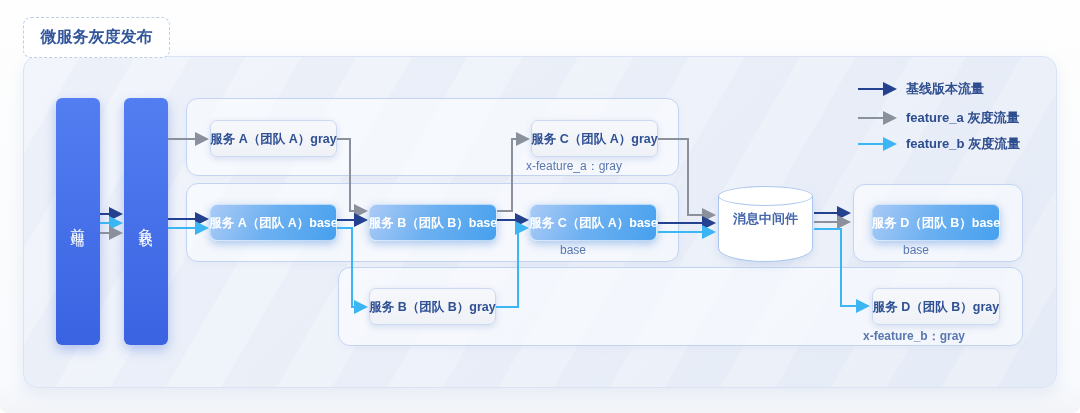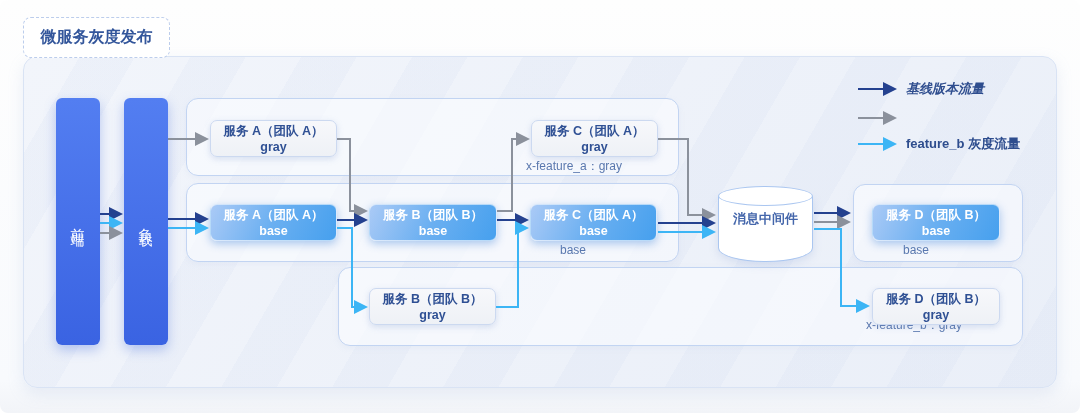--- a/index.html
+++ b/index.html
@@ -40,21 +40,21 @@
     position:absolute; border:1px solid #c2d4f2; border-radius:12px;
     background:rgba(250,252,255,0.62); z-index:1;
     box-shadow:0 2px 6px rgba(160,180,220,0.10);
   }
   .lane.c1 { left:186px; top:98px;  width:493px; height:78px; }
   .lane.c2 { left:186px; top:183px; width:493px; height:79px; }
   .lane.c3 { left:338px; top:267px; width:685px; height:79px; }
   .lane.c4 { left:853px; top:184px; width:170px; height:78px; }
   .node {
     position:absolute; width:127px; height:37px; border-radius:7px;
-    display:flex; flex-direction:column; align-items:center; justify-content:center;
+    display:flex; flex-direction:row; align-items:center; justify-content:center;
     font-size:12.5px; font-weight:bold; line-height:16px; z-index:3; white-space:nowrap;
   }
   .node.gray {
     background:linear-gradient(180deg,#f7f8fb 0%,#eef1f6 100%);
     border:1px solid #ccd9f0; color:#2f5094;
     box-shadow:0 2px 6px rgba(130,155,205,0.28);
   }
   .node.base {
     background:linear-gradient(115deg,#aacaf6 0%,#6cb0f1 48%,#46a0ee 100%);
     border:1px solid rgba(255,255,255,0.6); color:#ffffff;
@@ -67,21 +67,21 @@
   .node.c-base { left:530px; top:204px; }
   .node.b-gray { left:369px; top:288px; }
   .node.d-base { left:872px; top:204px; width:128px; }
   .node.d-gray { left:872px; top:288px; width:128px; }
   .lane-label {
     position:absolute; font-size:12px; color:#5a78ae; text-align:center; z-index:2;
   }
   .lab-fa { left:479px; top:158px; width:190px; }
   .lab-bm { left:478px; top:243px; width:190px; }
   .lab-bd { left:820px; top:243px; width:192px; }
-  .lab-fb { left:818px; top:317px; width:192px; }
+  .lab-fb { left:818px; top:328px; width:192px;font-weight:bold; }
   
   .cyl { position:absolute; left:718px; top:186px; width:95px; height:76px; z-index:3; }
   .cyl .body {
     position:absolute; left:0; right:0; top:10px; bottom:0;
     background:#ffffff; border:1.5px solid #aac6f0; border-top:none;
     border-radius:0 0 50% 50% / 0 0 14px 14px;
     box-shadow:0 3px 8px rgba(140,165,215,0.25);
   }
   .cyl .top {
     position:absolute; left:0; right:0; top:0; height:20px;
@@ -89,21 +89,21 @@
   }
   .cyl .cap { position:absolute; left:2px; right:2px; top:12px; height:14px; background:#ffffff; }
   .cyl .label {
     position:absolute; left:0; right:0; top:24px; text-align:center;
     font-size:13px; font-weight:600; color:#4466ab;
   }
   .legend-label {
     position:absolute; left:906px; font-size:13px; font-weight:600; color:#2e4d8e;
     line-height:16px; z-index:4; white-space:nowrap;
   }
-  .lg1 { top:81px;font-style:italic; } .lg2 { top:110px; } .lg3 { top:136px; }
+  .lg1 { top:81px; } .lg2 { top:110px; } .lg3 { top:136px; }
   svg.flows { position:absolute; left:0; top:0; z-index:5; pointer-events:none; }
 </style>
 </head>
 <body>
 
 <div class="canvas">
 
   <div class="panel"></div>
 
   <div class="title-box">
@@ -161,20 +161,21 @@
     <div class="top"></div>
     <div class="label">消息中间件</div>
   </div>
 
   <div class="lane-label lab-fa">x-feature_a：gray</div>
   <div class="lane-label lab-bm">base</div>
   <div class="lane-label lab-bd">base</div>
   <div class="lane-label lab-fb">x-feature_b：gray</div>
 
   <div class="legend-label lg1">基线版本流量</div>
+  <div class="legend-label lg2">feature_a 灰度流量</div>
   <div class="legend-label lg3">feature_b 灰度流量</div>
 
   <svg class="flows" width="1080" height="413" viewBox="0 0 1080 413">
     <defs>
       <marker id="m-baseline" markerWidth="8" markerHeight="8" refX="6" refY="3.5" orient="auto">
         <path d="M0,0 L7,3.5 L0,7 Z" fill="#24418f"></path>
       </marker>
       <marker id="m-feature_a" markerWidth="8" markerHeight="8" refX="6" refY="3.5" orient="auto">
         <path d="M0,0 L7,3.5 L0,7 Z" fill="#8b919c"></path>
       </marker>

